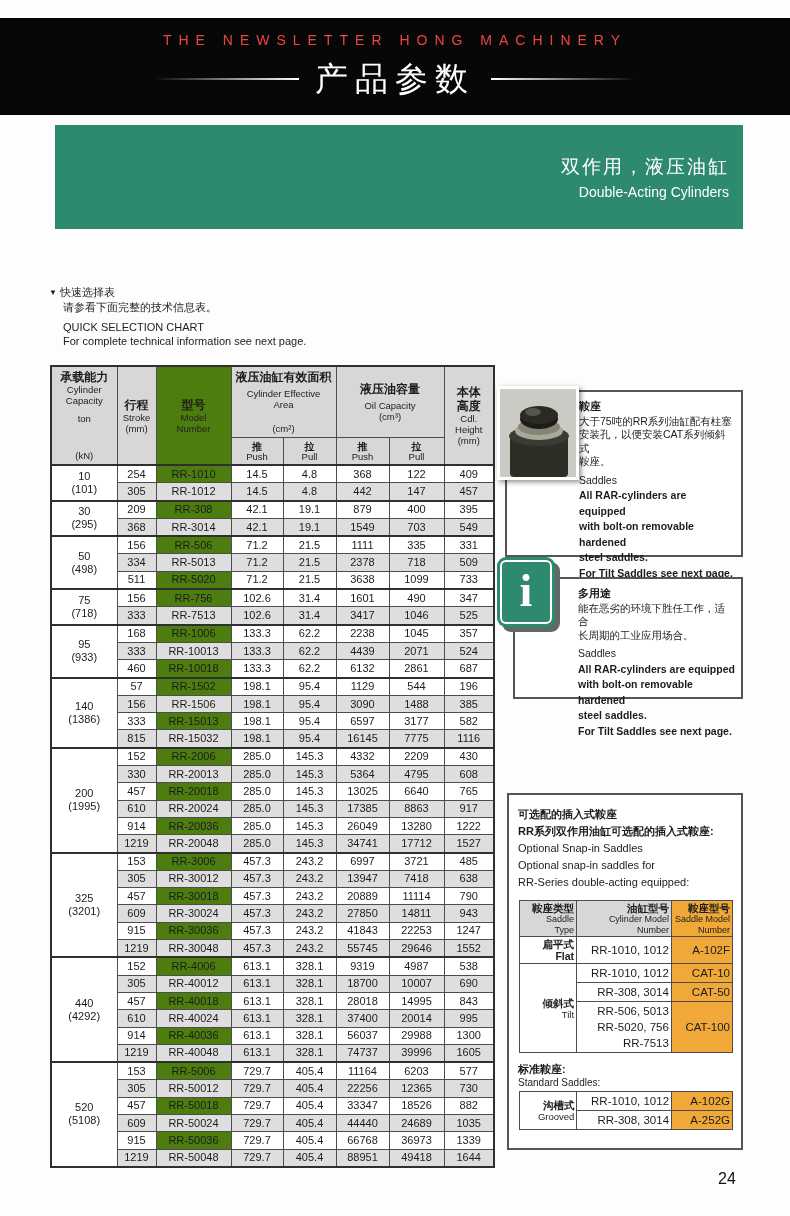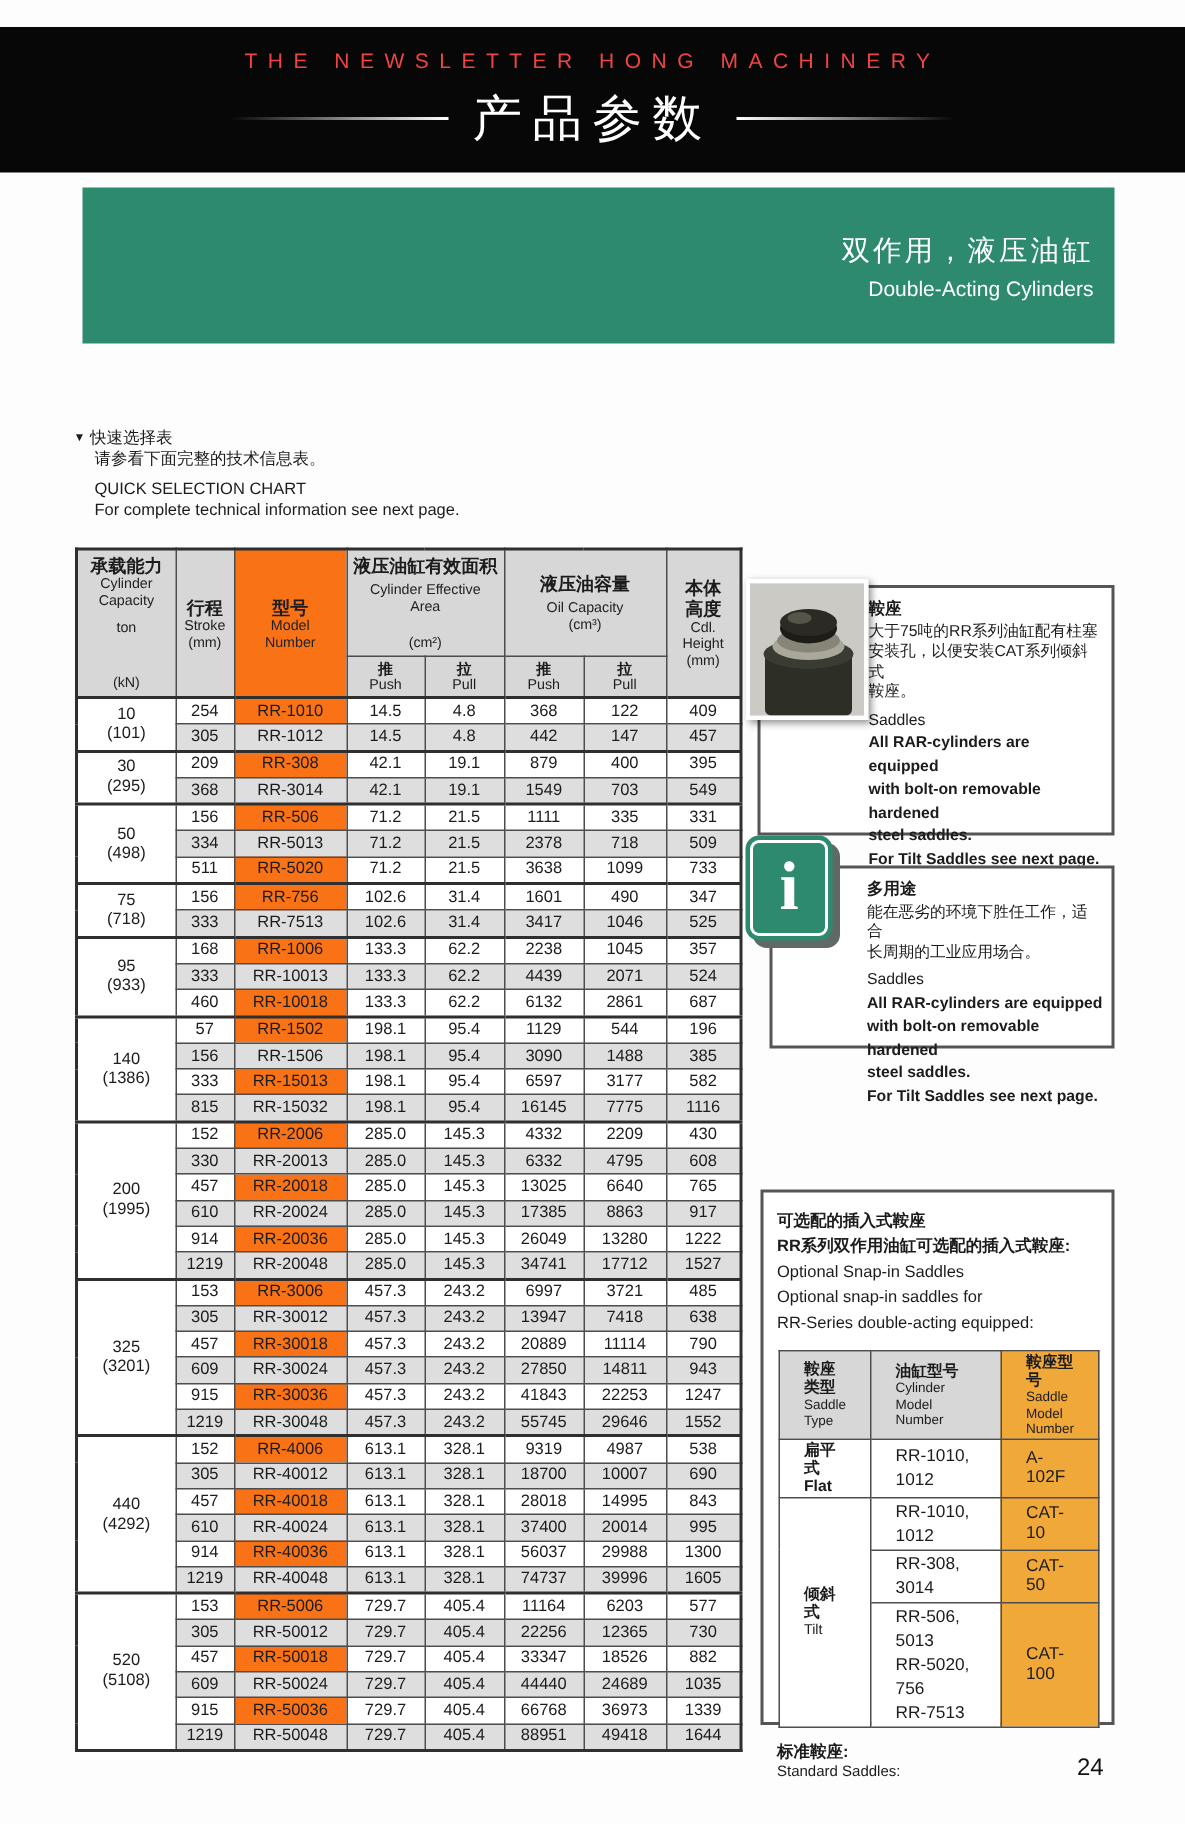--- a/index.html
+++ b/index.html
@@ -33,21 +33,21 @@
         border:2px solid #2f2f2f;}
   .mtbl td,.mtbl th{border:1px solid #4d4d4d;text-align:center;vertical-align:middle;
         padding:0;font-weight:normal;font-size:11px;line-height:13px;}
   .mtbl thead td{background:#d7d7d7;}
   .mtbl .zh{font-weight:bold;font-size:12px;line-height:14px;}
   .mtbl .en{font-size:9.5px;line-height:11px;color:#222;}
   .mtbl .vflex{display:flex;flex-direction:column;align-items:center;height:100%;box-sizing:border-box;padding:3px 0;}
   .mtbl .bot{margin-top:auto;}
   .mtbl tbody td{height:16.3px;}
   .mtbl tr.alt td{background:#dedede;}
-  .mtbl td.model{background:#f97316;}
+  .mtbl td.model{background:#4d7c0f;}
   .mtbl td.cap{background:#ffffff;font-size:11px;line-height:13px;}
   .mtbl tr.gstart td{border-top:2px solid #2f2f2f;}
   .mtbl .subhd .z{font-weight:bold;font-size:10px;line-height:11px;}
   .mtbl .subhd .e{font-size:9.5px;line-height:10px;}
   
   .nbox{position:absolute;border:2px solid #555;background:#fff;box-sizing:border-box;
         font-size:10.5px;line-height:13.5px;}
   .nbox .t{font-weight:bold;font-size:11px;margin-bottom:1px;}
   .nbox .enl{line-height:15.5px;font-weight:bold;}
   .nbox .ent{margin-top:4px;line-height:15.5px;}
@@ -57,21 +57,21 @@
         background:#2e8a6e;border-radius:9px;box-shadow:5px 5px 0 #5f6a66;}
   .ibox .ring{position:absolute;inset:3px;border:2px solid #fff;border-radius:6px;}
   .ibox .glyph{position:absolute;inset:0;display:flex;align-items:center;justify-content:center;
         color:#fff;font-family:"Liberation Serif","DejaVu Serif",serif;font-size:46px;font-weight:bold;
         line-height:1;padding-bottom:2px;}
   
   .snap{position:absolute;left:507px;top:793px;width:236px;height:357px;border:2px solid #555;
         background:#fff;box-sizing:border-box;padding:11px 8px 0 9px;font-size:11px;line-height:17px;}
   .snap .b{font-weight:bold;}
   .stbl{margin-top:9px;margin-left:1px;}
-  .stbl td{border:1px solid #4d4d4d;text-align:left;vertical-align:middle;padding:1px 16px;
+  .stbl td{border:1px solid #4d4d4d;text-align:right;vertical-align:middle;padding:1px 2px;
            font-size:11.5px;line-height:13px;background:#fff;}
   .stbl td.hd{background:#d7d7d7;}
   .stbl td.orange{background:#f0a838;}
   .stbl .hz{font-weight:bold;font-size:10.5px;line-height:12px;}
   .stbl .he{font-size:9px;line-height:10.5px;}
   .stbl .tz{font-weight:bold;font-size:10.5px;line-height:12px;}
   .stbl .te{font-size:9.5px;line-height:11px;}
   .std-t{margin-top:10px;line-height:13px;font-size:11px;}
   .std-t .e{font-size:10px;}
   
@@ -367,21 +367,21 @@
         <td>145.3</td>
         <td>4332</td>
         <td>2209</td>
         <td>430</td>
       </tr>
       <tr class="alt">
         <td>330</td>
         <td class="model">RR-20013</td>
         <td>285.0</td>
         <td>145.3</td>
-        <td>6332</td>
+        <td>5364</td>
         <td>4795</td>
         <td>608</td>
       </tr>
       <tr class="">
         <td>457</td>
         <td class="model">RR-20018</td>
         <td>285.0</td>
         <td>145.3</td>
         <td>13025</td>
         <td>6640</td>
@@ -704,15 +704,40 @@
           </td>
           <td class="orange">CAT-100</td>
         </tr>
       </tbody>
   </table>
 
   <div class="std-t">
     <div class="b">标准鞍座:</div>
     <div class="e">Standard Saddles:</div>
   </div>
+  <table class="stbl" style="margin-top:2px;">
+    <colgroup>
+        <col style="width:58px">
+        <col style="width:97px">
+        <col style="width:62px">
+      </colgroup>
+    <tbody>
+        <tr>
+          <td rowspan="2">
+            <div class="tz">沟槽式</div>
+            <div class="te">Grooved</div>
+          </td>
+          <td>
+            <div style="line-height: 16px;">RR-1010, 1012</div>
+          </td>
+          <td class="orange">A-102G</td>
+        </tr>
+        <tr>
+          <td>
+            <div style="line-height: 16px;">RR-308, 3014</div>
+          </td>
+          <td class="orange">A-252G</td>
+        </tr>
+      </tbody>
+  </table>
 </div>
 
 <div class="pageno">24</div>
 
 </body></html>

